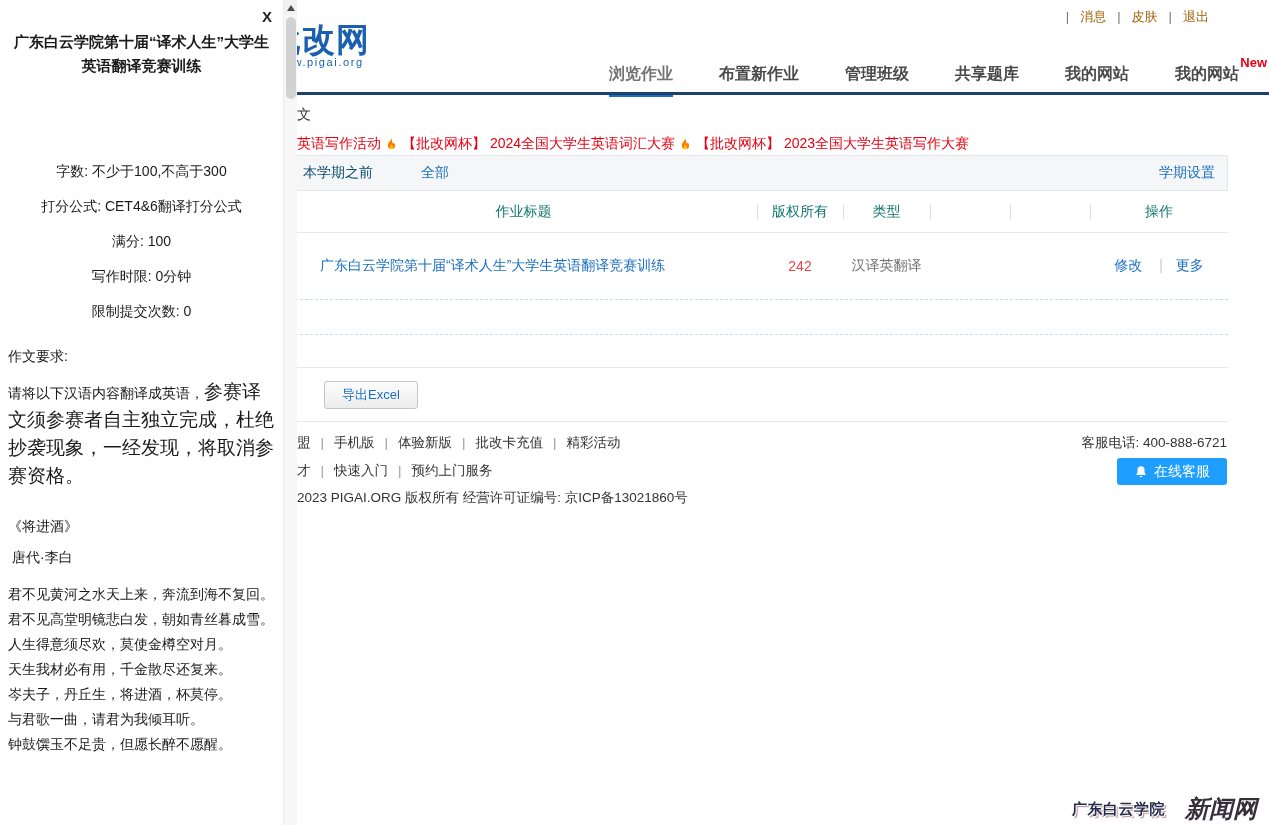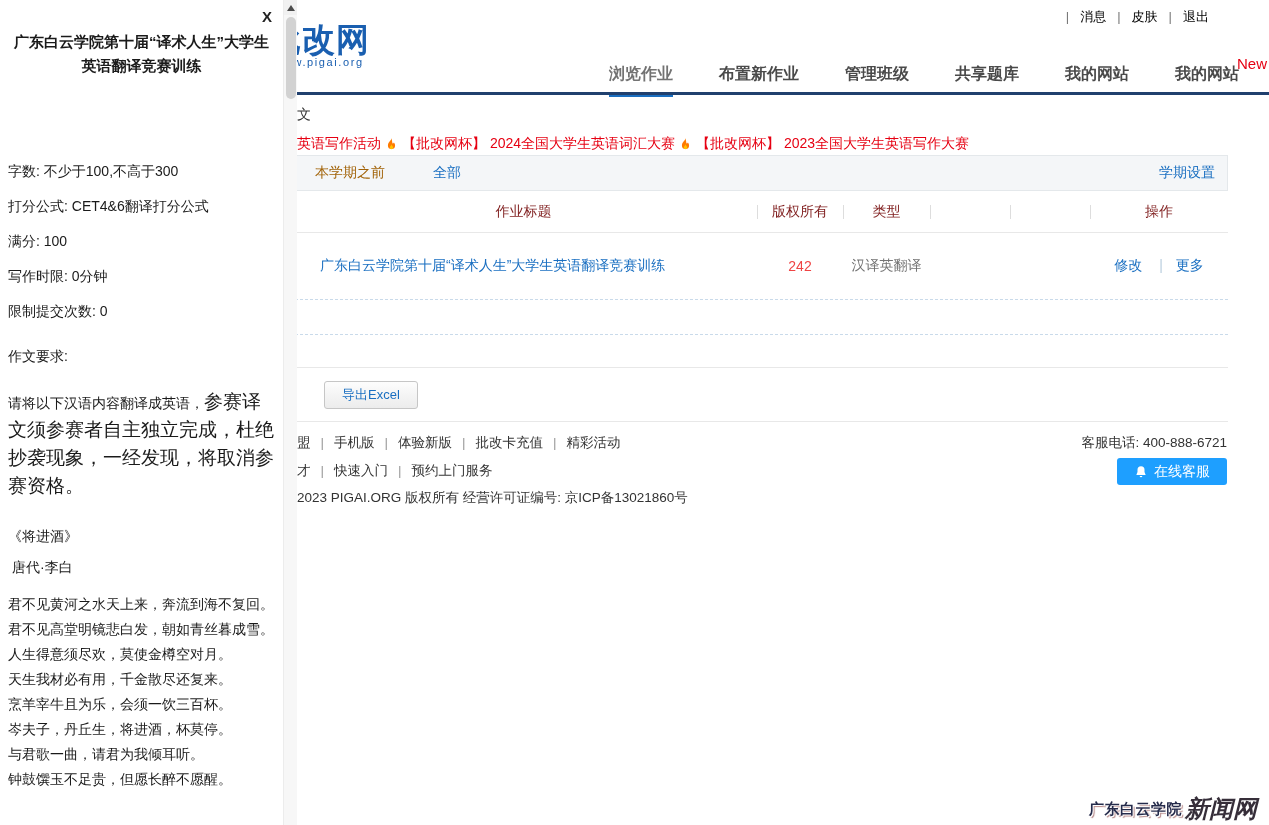--- a/index.html
+++ b/index.html
@@ -1,53 +1,53 @@
 <!DOCTYPE html>
 <html><head>
 <meta charset="utf-8">
 <style>
   * { box-sizing: border-box; }
   html,body { margin:0; padding:0; }
   body { font-family:"Liberation Sans","DejaVu Sans",sans-serif; }
   .stage { position:relative; width:1269px; height:825px; background:#fff; overflow:hidden; }
 
   
-  .userbar { position:absolute; top:8px; right:60px; display:flex; font-size:13px; color:#000000; }
+  .userbar { position:absolute; top:8px; right:60px; display:flex; font-size:13px; color:#a16207; }
   .ub-item { cursor:pointer; }
   .ub-item::before { content:"|"; color:#777; margin:0 11px; }
 
   
   .logo { position:absolute; left:263px; top:22px; width:112px; text-align:center; cursor:pointer; }
   .logo-text { font-size:33px; font-weight:bold; color:#1a5fb0; letter-spacing:1px; line-height:36px; }
   .logo-url { font-size:11px; color:#1a5fb0; letter-spacing:1.6px; margin-top:-2px; }
 
   
   .nav { position:absolute; top:64px; right:30px; display:flex; gap:46px; font-size:16px; font-weight:bold; color:#4a4a4a; }
   .nav-item { padding-bottom:9px; cursor:pointer; position:relative; white-space:nowrap; }
   .nav-item.active { color:#737373; border-bottom:3px solid #1a6fc1; }
-  .nav-badge { position:absolute; top:-9px; right:-28px; color:#e60012; font-size:15px; font-weight:normal; }
+  .nav-badge { position:absolute; top:-9px; right:-28px; color:#e60012; font-size:13px; font-weight:bold; }
   .navy-line { position:absolute; top:92px; left:0; width:1269px; height:3px; background:#20406e; }
 
   
   .breadcrumb { position:absolute; top:106px; left:297px; font-size:14px; color:#333; }
 
   
   .announce { position:absolute; top:135px; left:297px; display:flex; align-items:center; gap:4px;
               font-size:14px; color:#e60012; white-space:nowrap; }
   .announce .seg { cursor:pointer; }
   .flame { width:13px; height:15px; display:inline-block; }
 
   
   .panel { position:absolute; top:155px; left:290px; width:938px; background:#fff; }
   .filter { height:36px; background:#f4f6f8; border:1px solid #e4e8eb; display:flex; align-items:center; font-size:14px; }
-  .tab-before { color:#a16207; margin-left:24px; cursor:pointer; }
+  .tab-before { color:#0c4a6e; margin-left:12px; cursor:pointer; }
   .tab-all { color:#1a6fc1; margin-left:48px; cursor:pointer; }
   .settings { margin-left:auto; margin-right:12px; color:#1a6fc1; cursor:pointer; }
 
-  .thead { display:flex; height:42px; align-items:center; border-bottom:1px solid #e8e8e8; font-size:14px; color:#7f1d1d; }
+  .thead { display:flex; height:42px; align-items:center; border-bottom:1px solid #e8e8e8; font-size:14px; color:#0f766e; }
   .th { display:flex; justify-content:center; align-items:center; position:relative; height:100%; }
   .th + .th::before { content:""; position:absolute; left:0; top:14px; height:14px; width:1px; background:#ddd; }
   .w-title { width:467px; } .w-count { width:86px; } .w-type { width:87px; } .w-e { width:80px; } .w-action { flex:1; }
 
   .trow { display:flex; height:67px; align-items:center; border-bottom:1px dashed #c9daea; font-size:14px; }
   .td-title { width:467px; padding-left:30px; color:#1a6fc1; cursor:pointer; }
   .td-count { width:86px; text-align:center; color:#ef4444; cursor:pointer; }
   .td-type { width:87px; text-align:center; color:#737373; }
   .td-e { width:80px; }
   .td-action { flex:1; text-align:center; color:#1a6fc1; }
@@ -72,31 +72,31 @@
   .service-btn { position:absolute; top:458px; right:42px; width:110px; height:27px; background:#1e9fff; color:#fff;
                  font-size:14px; display:flex; align-items:center; justify-content:center; gap:6px;
                  border-radius:3px; cursor:pointer; }
   .bell { width:14px; height:14px; }
 
   
   .watermark { position:absolute; right:12px; bottom:6px; display:flex; align-items:flex-end; gap:3px; opacity:.93; }
   .wm1 { font-size:15px; font-weight:800; color:#151b3e; letter-spacing:.5px;
          text-shadow:1px 1px 0 #fff, -1px -1px 0 #fff, 2px 2px 1px rgba(110,20,20,.55); }
   .wm2 { font-family:"DejaVu Serif","Liberation Serif",serif; font-style:italic; font-weight:bold;
-         font-size:24px; color:#271f2b; line-height:.85; }
+         font-size:24px; color:#271f2b; line-height:.85;margin-left:17px; }
 
   
   .overlay { position:absolute; left:0; top:0; width:283px; height:825px; background:#fff; z-index:10;
              padding:6px 8px; overflow:hidden; font-size:14px; color:#1a1a1a; }
   .ov-close { position:absolute; top:8px; right:11px; font-size:15px; font-weight:bold; color:#222; cursor:pointer; }
   .ov-title { margin-top:24px; text-align:center; font-size:15px; font-weight:bold; line-height:24px; padding:0 2px; }
   .ov-meta { margin-top:84px; }
-  .ov-meta .meta-line { margin-bottom:16px; line-height:19px; }
+  .ov-meta .meta-line { margin-bottom:16px; line-height:19px;text-align:center; }
   .ov-req-label { margin-top:26px; line-height:19px; }
-  .ov-req { margin-top:22px; line-height:26px; }
+  .ov-req { margin-top:12px; line-height:26px; }
   .ov-req .emph { font-family:"DejaVu Serif","Liberation Serif",serif; font-size:19px; }
   .ov-poem-title { margin-top:26px; font-size:14px; line-height:20px; }
   .ov-poem-author { margin-top:12px; padding-left:4px; line-height:19px; }
   .ov-poem { margin-top:16px; }
   .ov-poem .poem-line { line-height:23px; margin-bottom:2px; }
 
   
   .ov-scroll { position:absolute; left:283px; top:0; width:14px; height:825px; background:#f7f7f7;
                border-left:1px solid #ececec; z-index:11; }
   .ov-scroll-up { height:15px; display:flex; align-items:center; justify-content:center; background:#f1f1f1; cursor:pointer; }
@@ -233,21 +233,20 @@
     </div>
 
     <div class="ov-poem-title">《将进酒》</div>
     <div class="ov-poem-author">唐代·李白</div>
 
     <div class="ov-poem">
       <div class="poem-line">君不见黄河之水天上来，奔流到海不复回。</div>
       <div class="poem-line">君不见高堂明镜悲白发，朝如青丝暮成雪。</div>
       <div class="poem-line">人生得意须尽欢，莫使金樽空对月。</div>
       <div class="poem-line">天生我材必有用，千金散尽还复来。</div>
-      <div class="poem-line">烹羊宰牛且为乐，会须一饮三百杯。</div>
       <div class="poem-line">岑夫子，丹丘生，将进酒，杯莫停。</div>
       <div class="poem-line">与君歌一曲，请君为我倾耳听。</div>
       <div class="poem-line">钟鼓馔玉不足贵，但愿长醉不愿醒。</div>
     </div>
   </aside>
 
   <div class="ov-scroll">
     <div class="ov-scroll-up">
       <span class="arrow-up"></span>
     </div>

